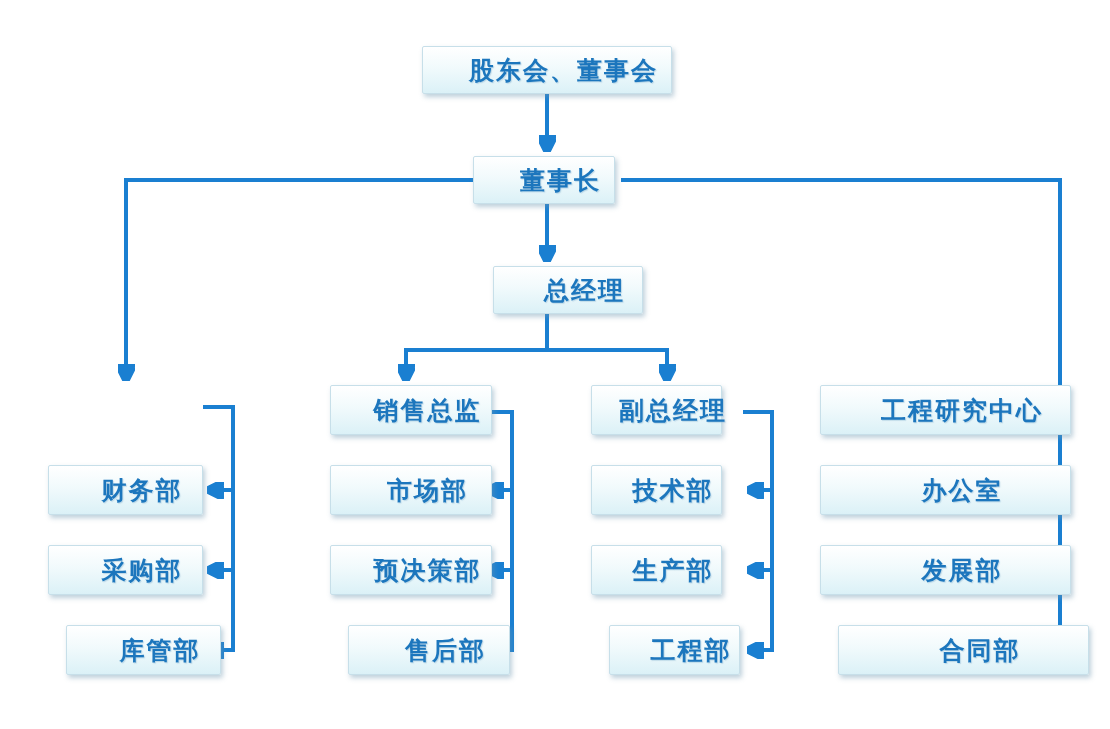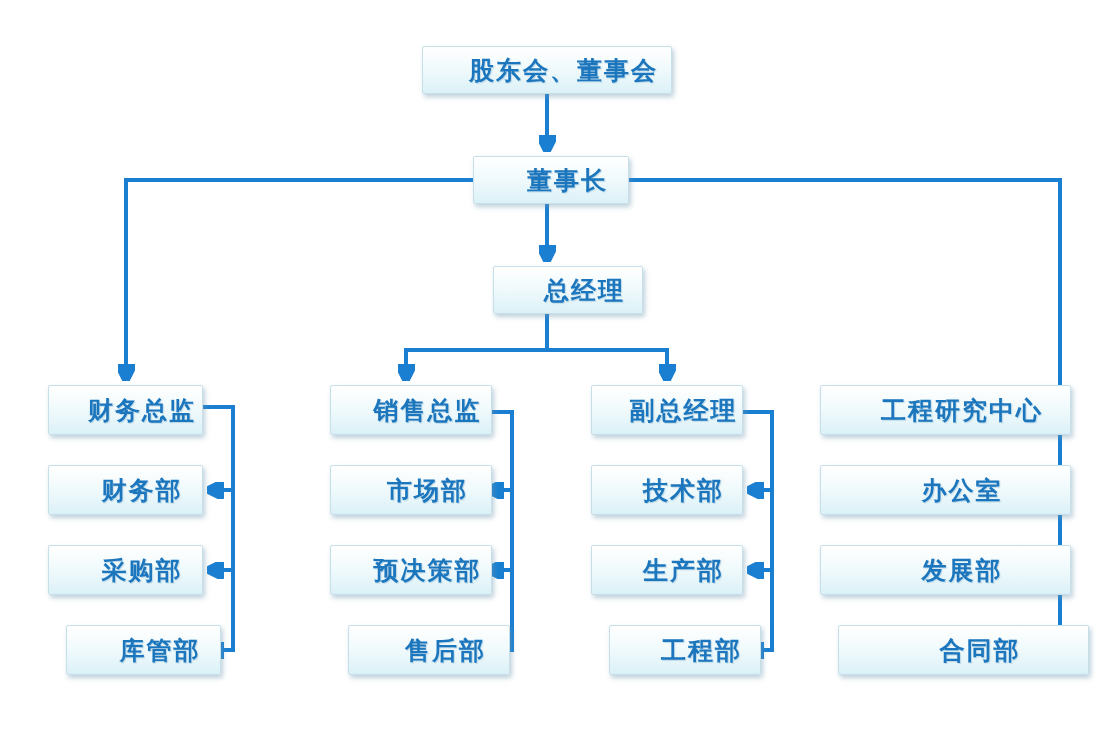--- a/index.html
+++ b/index.html
@@ -41,29 +41,29 @@
     color: #1c76bd;
     font-size: 25px;
     font-weight: 600;
     letter-spacing: 2px;
     white-space: nowrap;
     text-shadow: 1px 1px 1px rgba(150,190,215,0.55);
     padding-left: 33px;
   }
   
   .n-board    { left: 422px; top:  46px; width: 250px; height: 48px; }
-  .n-chairman { left: 473px; top: 156px; width: 156px; height: 48px; }
+  .n-chairman { left: 473px; top: 156px; width: 142px; height: 48px; }
   .n-gm       { left: 472px; top: 266px; width: 150px; height: 48px; margin-left: 21px; }
   
   .r1 { top: 385px; } .r2 { top: 465px; } .r3 { top: 545px; } .r4 { top: 625px; margin-left: 18px; }
   .row { height: 50px; }
   
   .c1 { left:  48px; width: 155px; }
   .c2 { left: 330px; width: 162px; }
-  .c3 { left: 591px; width: 152px; }
+  .c3 { left: 591px; width: 131px; }
   .c4 { left: 820px; width: 251px; }
 </style>
 </head>
 <body>
 
 <div class="stage">
 
   <svg class="edges" viewBox="0 0 1110 729" xmlns="http://www.w3.org/2000/svg">
     <defs>
       <marker id="arw" viewBox="0 0 10 10" refX="9.5" refY="5" markerUnits="userSpaceOnUse" markerWidth="17" markerHeight="17" orient="auto">
@@ -96,21 +96,20 @@
 
     <path d="M743,412 L772,412 L772,650 L748,650" marker-end="url(#arw)"></path>
     <path d="M772,490 L748,490" marker-end="url(#arw)"></path>
     <path d="M772,570 L748,570" marker-end="url(#arw)"></path>
   </svg>
 
   <div class="node n-board">股东会、董事会</div>
   <div class="node n-chairman">董事长</div>
   <div class="node n-gm">总经理</div>
 
-  <div class="node row r1 c1">财务总监</div>
   <div class="node row r2 c1">财务部</div>
   <div class="node row r3 c1">采购部</div>
   <div class="node row r4 c1">库管部</div>
 
   <div class="node row r1 c2">销售总监</div>
   <div class="node row r2 c2">市场部</div>
   <div class="node row r3 c2">预决策部</div>
   <div class="node row r4 c2">售后部</div>
 
   <div class="node row r1 c3">副总经理</div>

